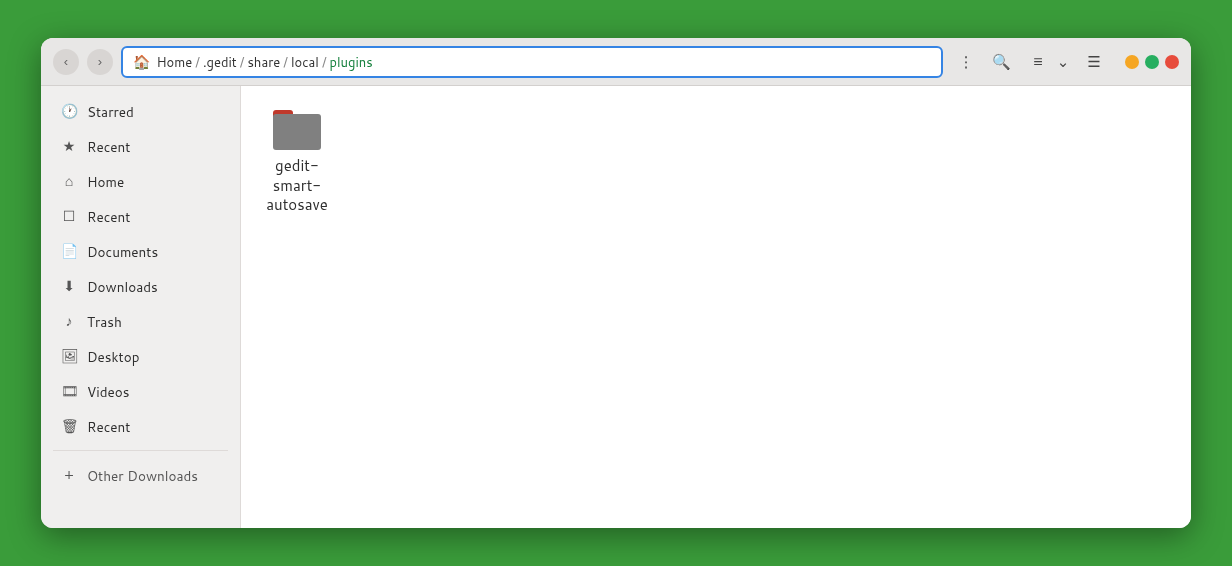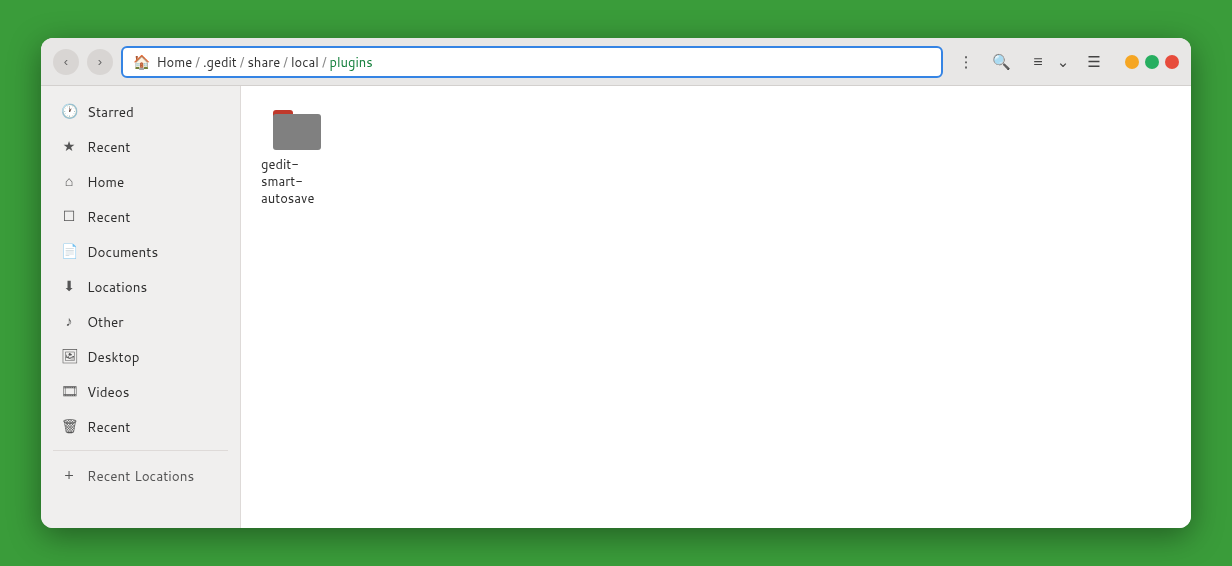--- a/index.html
+++ b/index.html
@@ -195,23 +195,23 @@
     .folder-tab {
       width: 20px;
       height: 8px;
       background: #c0392b;
       border-radius: 3px 3px 0 0;
       position: absolute;
       top: 0;
       left: 0;
     }
     .file-label {
-      font-size: 13px;
+      font-size: 15px;
       color: #2e2e2e;
-      text-align: left;
+      text-align: center;
       line-height: 1.3;
       word-break: break-word;
     }
   </style>
 </head>
 <body>
 
 <div class="window">
   <div class="titlebar">
     <button class="nav-btn">‹</button>
@@ -274,42 +274,42 @@
       <div class="sidebar-item">
         <span class="sidebar-icon">☐</span>
         <span>Recent</span>
       </div>
       <div class="sidebar-item">
         <span class="sidebar-icon">📄</span>
         <span>Documents</span>
       </div>
       <div class="sidebar-item">
         <span class="sidebar-icon">⬇</span>
-        <span>Locations</span>
+        <span>Downloads</span>
       </div>
       <div class="sidebar-item">
         <span class="sidebar-icon">♪</span>
-        <span>Other</span>
+        <span>Trash</span>
       </div>
       <div class="sidebar-item">
         <span class="sidebar-icon">🖼</span>
         <span>Desktop</span>
       </div>
       <div class="sidebar-item">
         <span class="sidebar-icon">🎞</span>
         <span>Videos</span>
       </div>
       <div class="sidebar-item">
         <span class="sidebar-icon">🗑</span>
         <span>Recent</span>
       </div>
       <div class="sidebar-divider"></div>
       <div class="sidebar-add-item">
         <span class="sidebar-icon">+</span>
-        <span>Recent Locations</span>
+        <span>Other Downloads</span>
       </div>
     </div>
 
     <div class="main-content">
       <div class="file-grid">
         <div class="file-item">
           <div class="folder-icon">
             <div class="folder-tab"></div>
             <div class="folder-body"></div>
           </div>

